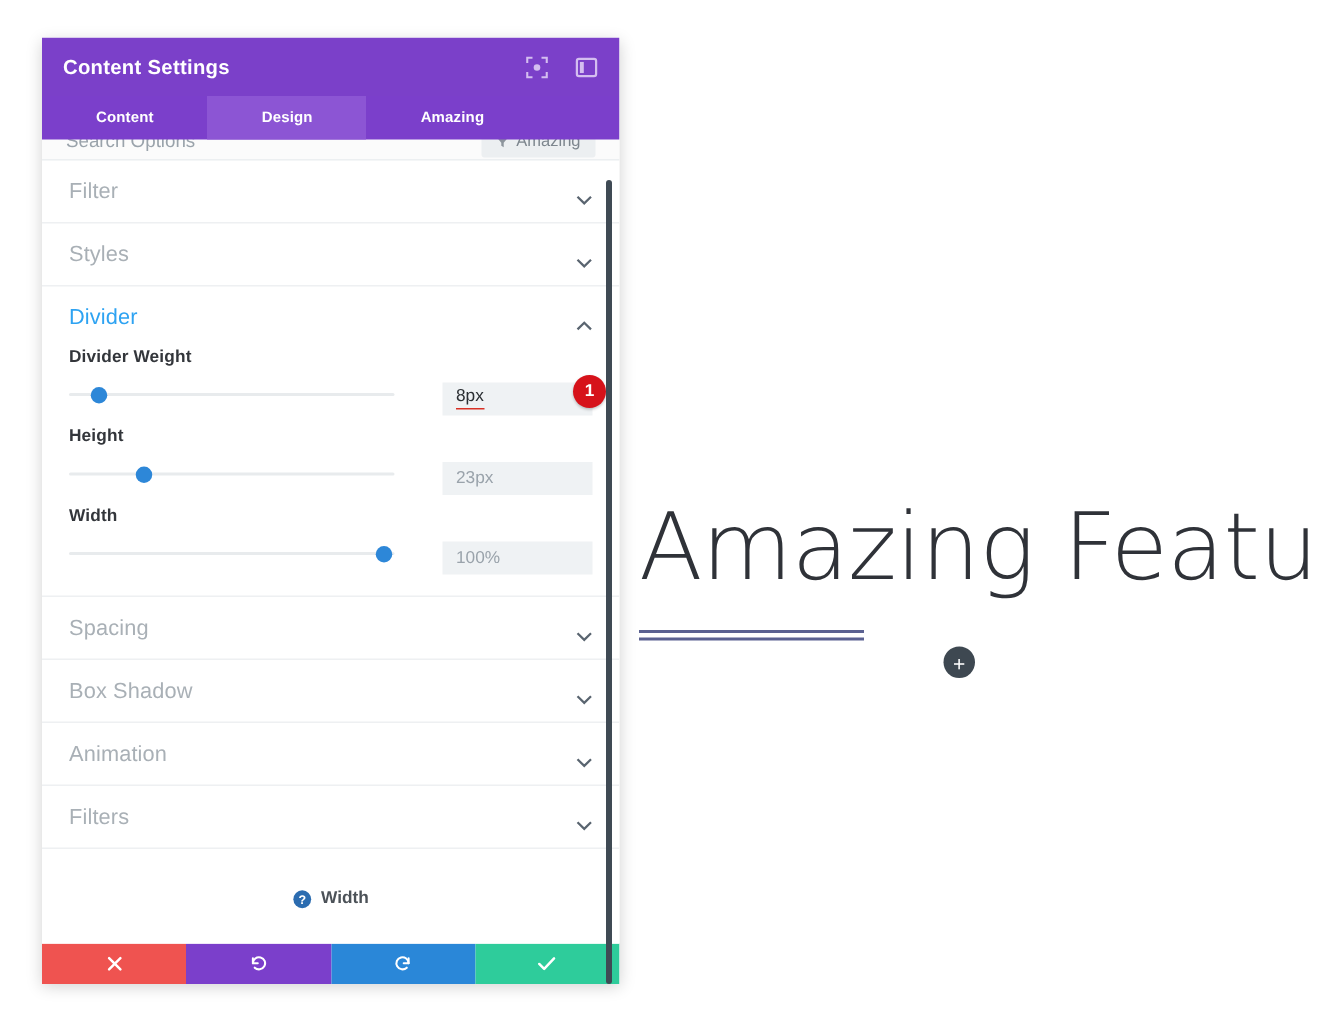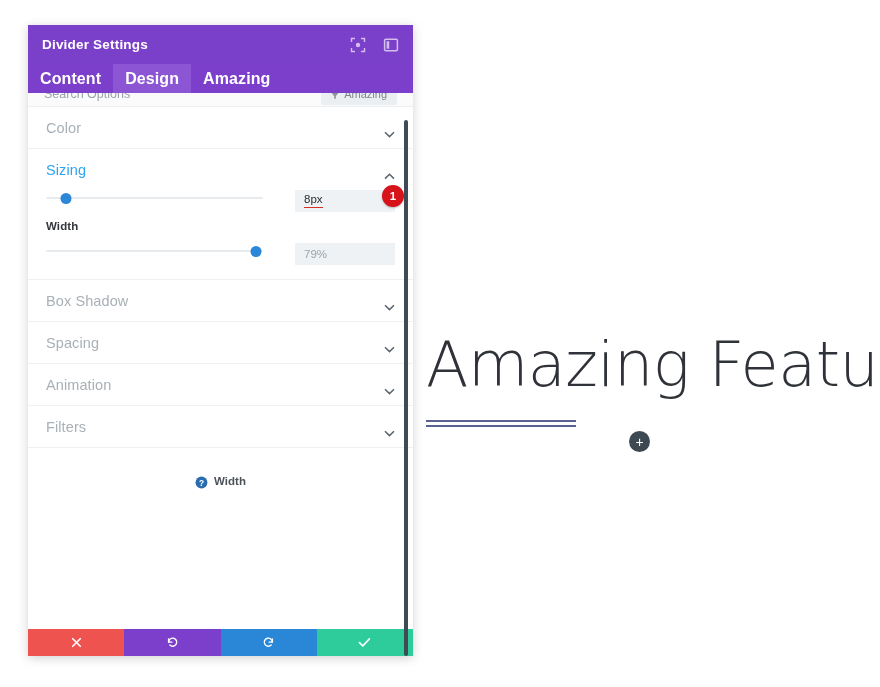--- a/index.html
+++ b/index.html
@@ -34,22 +34,22 @@
   }
   .header-icons { margin-left:auto; display:flex; align-items:center; gap: 17px; }
   .hicon { width:16px; height:16px; opacity:.85; cursor:pointer; display:block; }
 
   .tabbar {
     height: 29px; background:#7b3fcb; display:flex; flex:0 0 auto;
     position: relative; z-index: 5;
   }
   .tab {
     height:29px; display:flex; align-items:center; justify-content:center;
-    color:#fff; font-size:16px; font-weight:bold; cursor:pointer;
-    padding: 0 12px; letter-spacing:.1px;
+    color:#fff; font-size:10px; font-weight:bold; cursor:pointer;
+    padding: 0 36px; letter-spacing:.1px;
   }
   .tab.active { background:#8c55d4; }
 
   .searchrow {
     height: 26px; background:#fbfbfb; border-bottom:1px solid #eceff1;
     display:flex; align-items:center; padding:0 16px; flex:0 0 auto;
     position: relative; margin-top:-12px; z-index:1;gap:28px;
   }
   .searchrow .ph { color:#9aa3ab; font-size:12.5px; }
   .filter-btn {
@@ -150,21 +150,21 @@
   }
 </style>
 </head>
 <body>
 
 <div id="stage">
 
   <div class="panel">
 
     <div class="panel-header">
-      <div class="panel-title">Divider Settings</div>
+      <div class="panel-title">Content Settings</div>
       <div class="header-icons">
         <span class="hicon">
           <svg viewBox="0 0 16 16" width="16" height="16">
             <g fill="none" stroke="#e4d4f7" stroke-width="1.4">
               <path d="M1.5 5V1.5H5"></path>
                 <path d="M11 1.5h3.5V5"></path>
               <path d="M14.5 11v3.5H11"></path>
                 <path d="M5 14.5H1.5V11"></path>
             </g>
             <circle cx="8" cy="8" r="2.2" fill="#e4d4f7"></circle>
@@ -194,85 +194,108 @@
           </svg>
         </span>
         <span>Amazing</span>
       </span>
     </div>
 
     <div class="panel-body">
 
       <div class="acc">
         <div class="acc-head">
-          <span class="acc-title">Color</span>
-          <span class="chev">
-            <svg viewBox="0 0 11 7" width="11" height="7">
-                <path d="M1 1.2L5.5 5.6 10 1.2" fill="none" stroke="#5a6570" stroke-width="1.5"></path>
-              </svg>
-          </span>
-        </div>
-      </div>
-
+          <span class="acc-title">Filter</span>
+          <span class="chev">
+            <svg viewBox="0 0 11 7" width="11" height="7">
+                <path d="M1 1.2L5.5 5.6 10 1.2" fill="none" stroke="#5a6570" stroke-width="1.5"></path>
+              </svg>
+          </span>
+        </div>
+      </div>
+
+      <div class="acc">
+        <div class="acc-head">
+          <span class="acc-title">Styles</span>
+          <span class="chev">
+            <svg viewBox="0 0 11 7" width="11" height="7">
+                <path d="M1 1.2L5.5 5.6 10 1.2" fill="none" stroke="#5a6570" stroke-width="1.5"></path>
+              </svg>
+          </span>
+        </div>
+      </div>
 
       <div class="acc open">
         <div class="acc-head">
-          <span class="acc-title">Sizing</span>
+          <span class="acc-title">Divider</span>
           <span class="chev">
             <svg viewBox="0 0 11 7" width="11" height="7">
                 <path d="M1 5.6L5.5 1.2 10 5.6" fill="none" stroke="#5a6570" stroke-width="1.5"></path>
               </svg>
           </span>
         </div>
         <div class="acc-content">
 
           <div class="field">
+            <div class="field-label">Divider Weight</div>
             <div class="field-row">
               <div class="slider">
                 <div class="slider-track"></div>
                 <div class="slider-knob" id="knob0" style="left: 9%;"></div>
               </div>
               <div class="val-input active">
                 <span class="txt">8px</span>
               </div>
               <div class="badge">1</div>
             </div>
           </div>
 
+          <div class="field">
+            <div class="field-label">Height</div>
+            <div class="field-row">
+              <div class="slider">
+                <div class="slider-track"></div>
+                <div class="slider-knob" id="knob1" style="left: 23%;"></div>
+              </div>
+              <div class="val-input">
+                <span class="txt">23px</span>
+              </div>
+            </div>
+          </div>
 
           <div class="field" style="margin-bottom:4px;">
             <div class="field-label">Width</div>
             <div class="field-row">
               <div class="slider">
                 <div class="slider-track"></div>
                 <div class="slider-knob" id="knob2" style="left: 97%;"></div>
               </div>
               <div class="val-input">
-                <span class="txt">79%</span>
+                <span class="txt">100%</span>
               </div>
             </div>
           </div>
 
         </div>
       </div>
 
       <div class="acc">
         <div class="acc-head">
+          <span class="acc-title">Spacing</span>
+          <span class="chev">
+            <svg viewBox="0 0 11 7" width="11" height="7">
+                <path d="M1 1.2L5.5 5.6 10 1.2" fill="none" stroke="#5a6570" stroke-width="1.5"></path>
+              </svg>
+          </span>
+        </div>
+      </div>
+
+      <div class="acc">
+        <div class="acc-head">
           <span class="acc-title">Box Shadow</span>
-          <span class="chev">
-            <svg viewBox="0 0 11 7" width="11" height="7">
-                <path d="M1 1.2L5.5 5.6 10 1.2" fill="none" stroke="#5a6570" stroke-width="1.5"></path>
-              </svg>
-          </span>
-        </div>
-      </div>
-
-      <div class="acc">
-        <div class="acc-head">
-          <span class="acc-title">Spacing</span>
           <span class="chev">
             <svg viewBox="0 0 11 7" width="11" height="7">
                 <path d="M1 1.2L5.5 5.6 10 1.2" fill="none" stroke="#5a6570" stroke-width="1.5"></path>
               </svg>
           </span>
         </div>
       </div>
 
       <div class="acc">
         <div class="acc-head">

